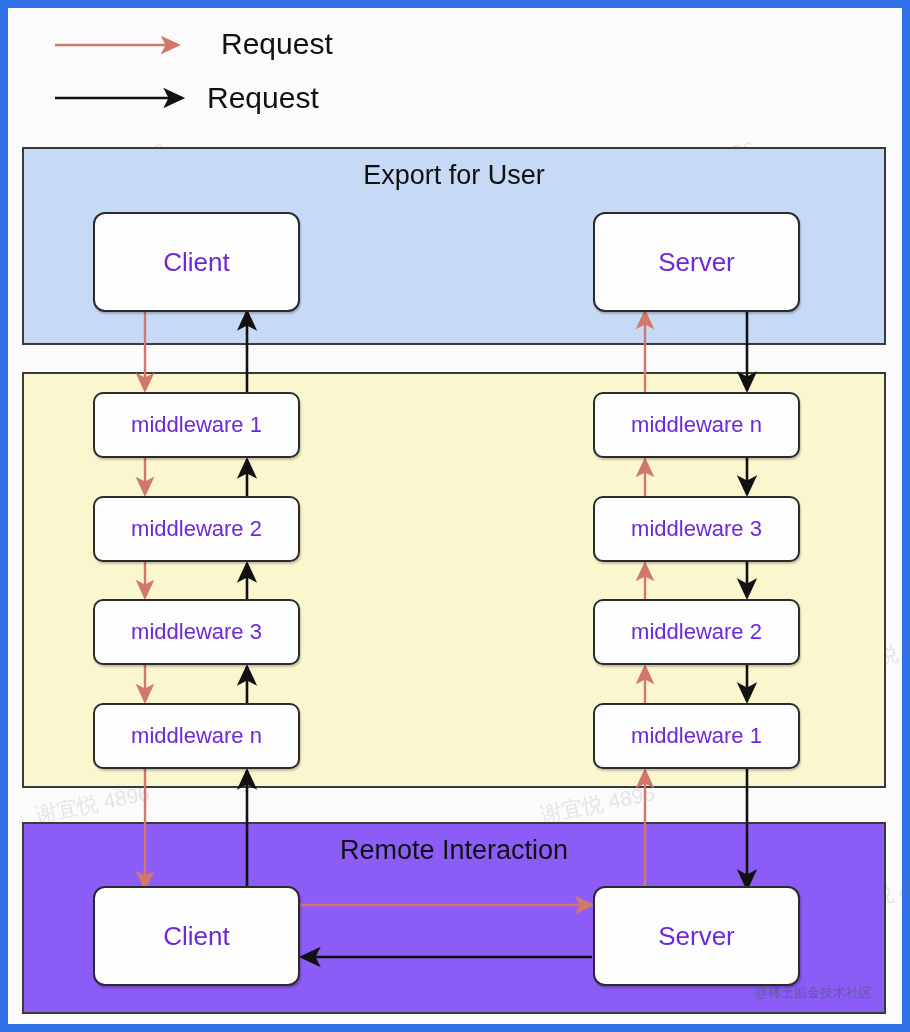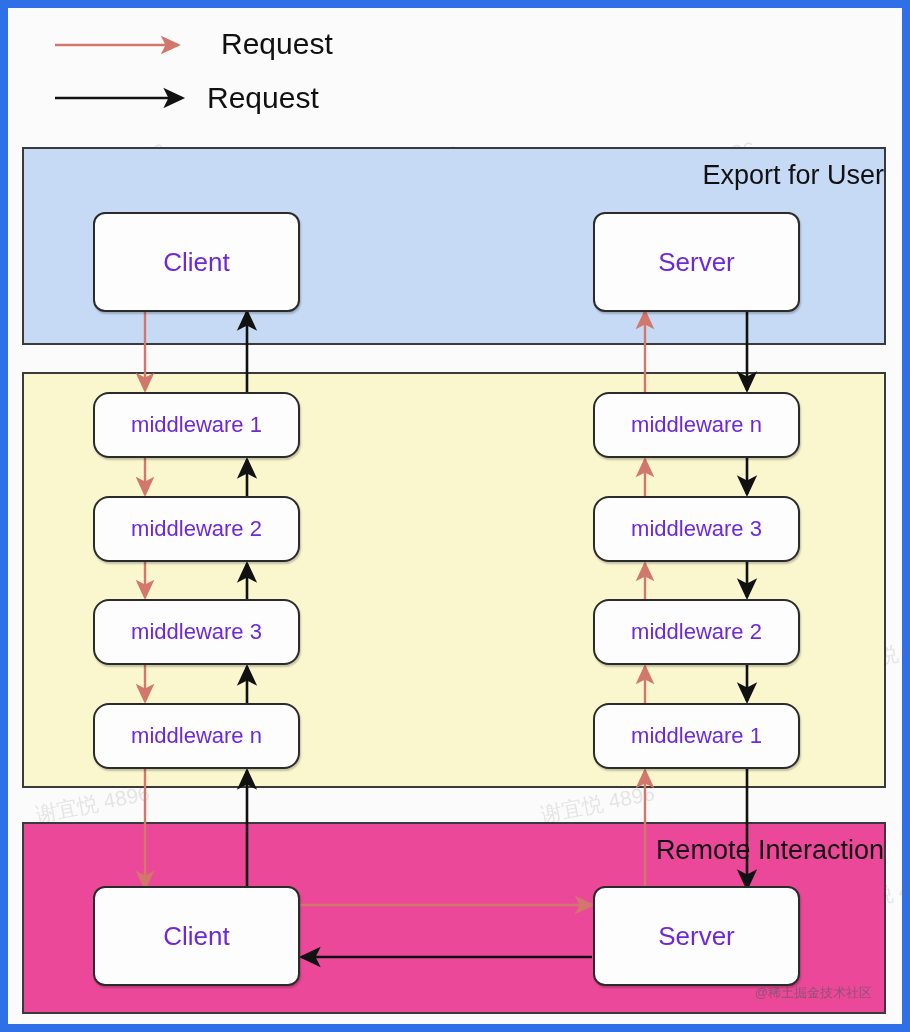--- a/index.html
+++ b/index.html
@@ -27,46 +27,46 @@
   #legend-request-label{left:221px;top:27px;}
   #legend-response-label{left:207px;top:81px;}
 
   .panel{
     position:absolute;
     border:2px solid #3a3a3a;
     box-sizing:border-box;
   }
   #panel-export{left:22px;top:147px;width:864px;height:198px;background:#c6daf6;}
   #panel-middleware{left:22px;top:372px;width:864px;height:416px;background:#faf6cd;}
-  #panel-remote{left:22px;top:822px;width:864px;height:192px;background:#ec4899;}
+  #panel-remote{left:22px;top:822px;width:864px;height:192px;background:#8b5cf6;}
 
   .panel-title{
     position:absolute;
     width:100%;
-    text-align:right;
+    text-align:center;
     font-size:27px;
     color:#111;
     top:11px;
     left:0;
   }
 
   .node{
     position:absolute;
     background:#fdfdfd;
     border:2.5px solid #2b2b2b;
     border-radius:12px;
     box-sizing:border-box;
     display:flex;
     align-items:center;
     justify-content:center;
     font-size:26px;
     color:#6d28d9;
     box-shadow:1px 2px 2px rgba(0,0,0,0.22);
   }
-  .node.mw{ font-size:22px; border-radius:16px; }
+  .node.mw{ font-size:22px; border-radius:10px; }
   .wm-tilt{
     position:absolute;
     color:rgba(120,120,120,0.17);
     font-size:21px;
     white-space:nowrap;
     transform:rotate(-11deg);
     pointer-events:none;
     user-select:none;
   }
   #credit{

